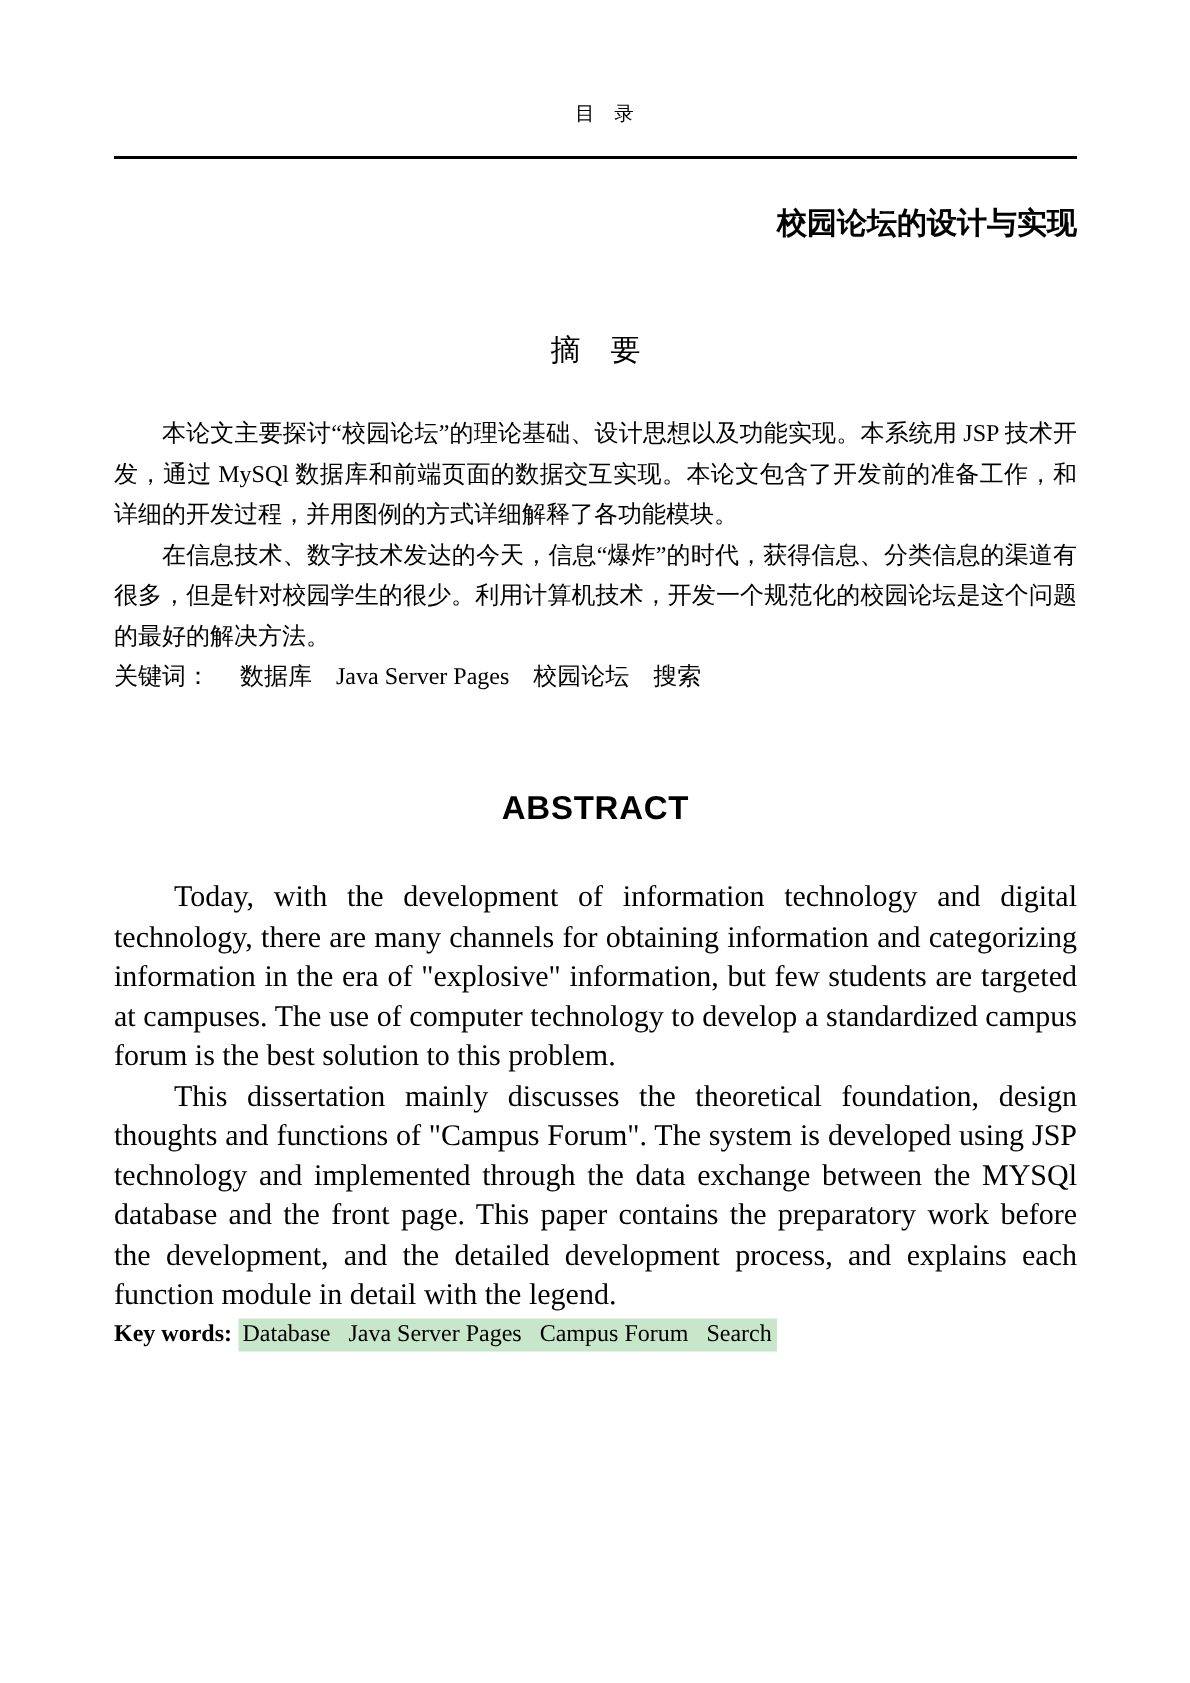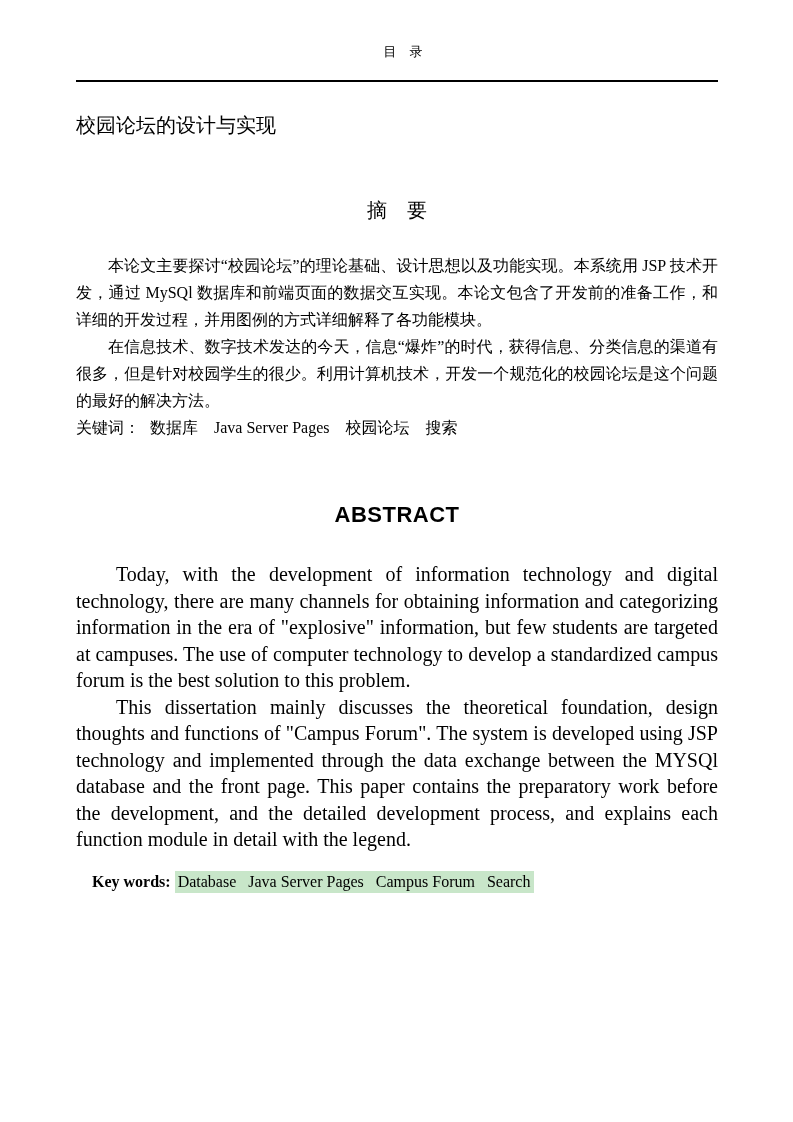--- a/index.html
+++ b/index.html
@@ -11,37 +11,37 @@
     background: #ffffff;
     color: #000000;
     font-family: "Liberation Serif", "DejaVu Serif", serif;
     overflow: hidden;
     box-sizing: border-box;
   }
   .content {
     margin: 0 75px 0 76px; 
   }
   .running-header {
-    padding-top: 28px;
+    padding-top: 52px;
     text-align: center;
     font-size: 13px;
     line-height: 16px;
     font-family: "Liberation Serif", "DejaVu Serif", serif;
     white-space: pre-wrap;
   }
   .header-rule {
     border: none;
     border-top: 2px solid #000000;
     margin: 4px 75px 0 76px;
   }
   .doc-title {
     margin: 31px 0 0 0;
-    text-align: left;
+    text-align: right;
     font-family: "Liberation Sans", "DejaVu Sans", sans-serif;
-    font-weight: normal;
+    font-weight: bold;
     font-size: 20px;
     line-height: 24px;
     white-space: pre-wrap;
   }
   .cn-heading {
     margin: 61px 0 0 0;
     text-align: center;
     font-family: "Liberation Sans", "DejaVu Sans", sans-serif;
     font-weight: normal;
     font-size: 20px;
@@ -60,41 +60,41 @@
   .cn-keywords {
     margin: 0;
     font-size: 16px;
     line-height: 27px;
   }
   .cn-keywords .kw-label {
     font-family: "Liberation Sans", "DejaVu Sans", sans-serif;
     font-weight: normal;
   }
   .kw { white-space: pre-wrap; }
-  .cn-keywords .kw { margin-left: 10px; }
+  .cn-keywords .kw { margin-left: 20px; }
   .en-heading {
     margin: 60px 0 0 0;
     text-align: center;
     font-family: Liberation Sans, sans-serif;
     font-weight: bold;
     font-size: 22px;
     line-height: 28px;
     letter-spacing: 0.5px;
   }
   .en-body { margin-top: 32px; }
   .en-para {
     margin: 0;
     font-size: 20px;
     line-height: 26.5px;
     text-align: justify;
     text-indent: 2em;
     font-family: "Liberation Serif", "DejaVu Serif", serif;
   }
   .en-keywords {
-    margin: 16px;
+    margin: 0;
     font-size: 16px;
     line-height: 26.5px;
     font-family: "Liberation Serif", "DejaVu Serif", serif;
   }
   .en-keywords .kw-label { font-weight: bold; }
   .en-keywords .kw {
     margin-left: 4px;
     padding: 2px 4px 3px 3px;
   }
   .highlight { background-color: var(--hl, #c8e6c9); }

